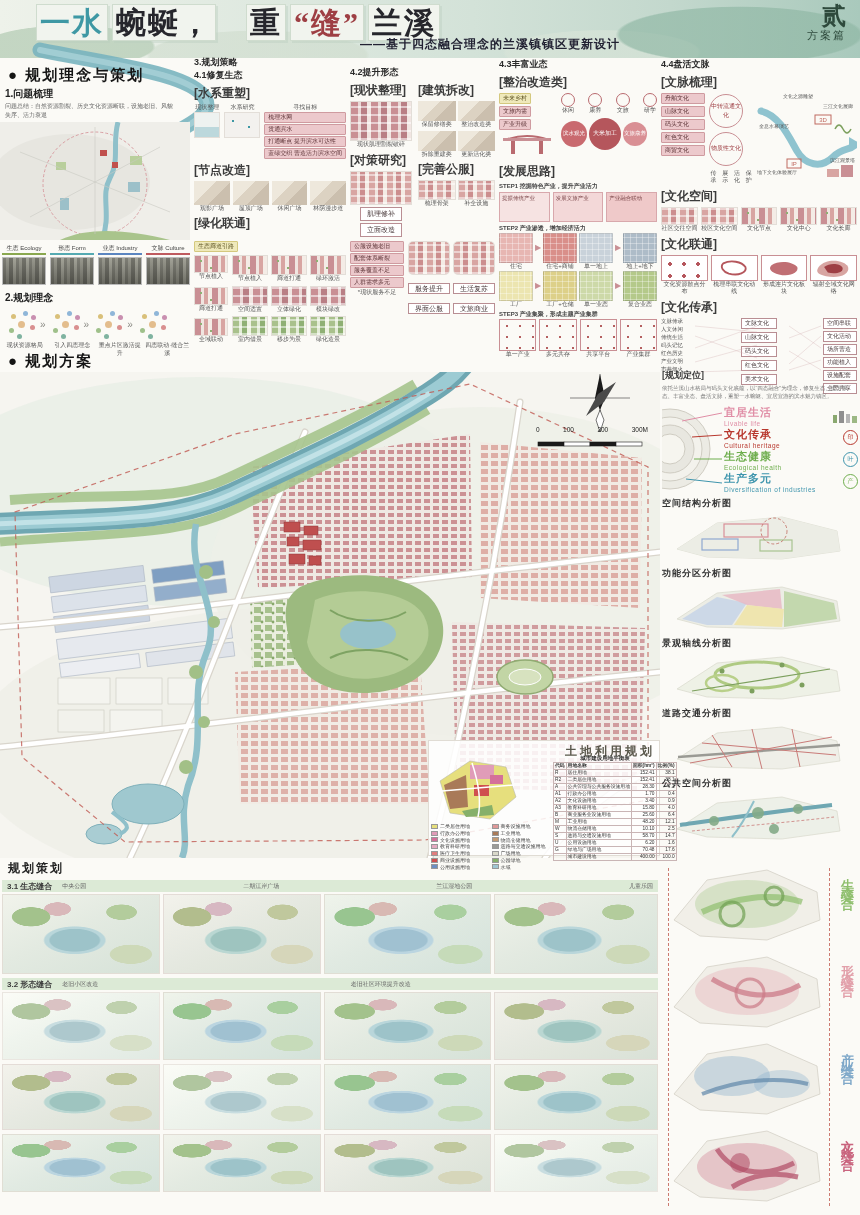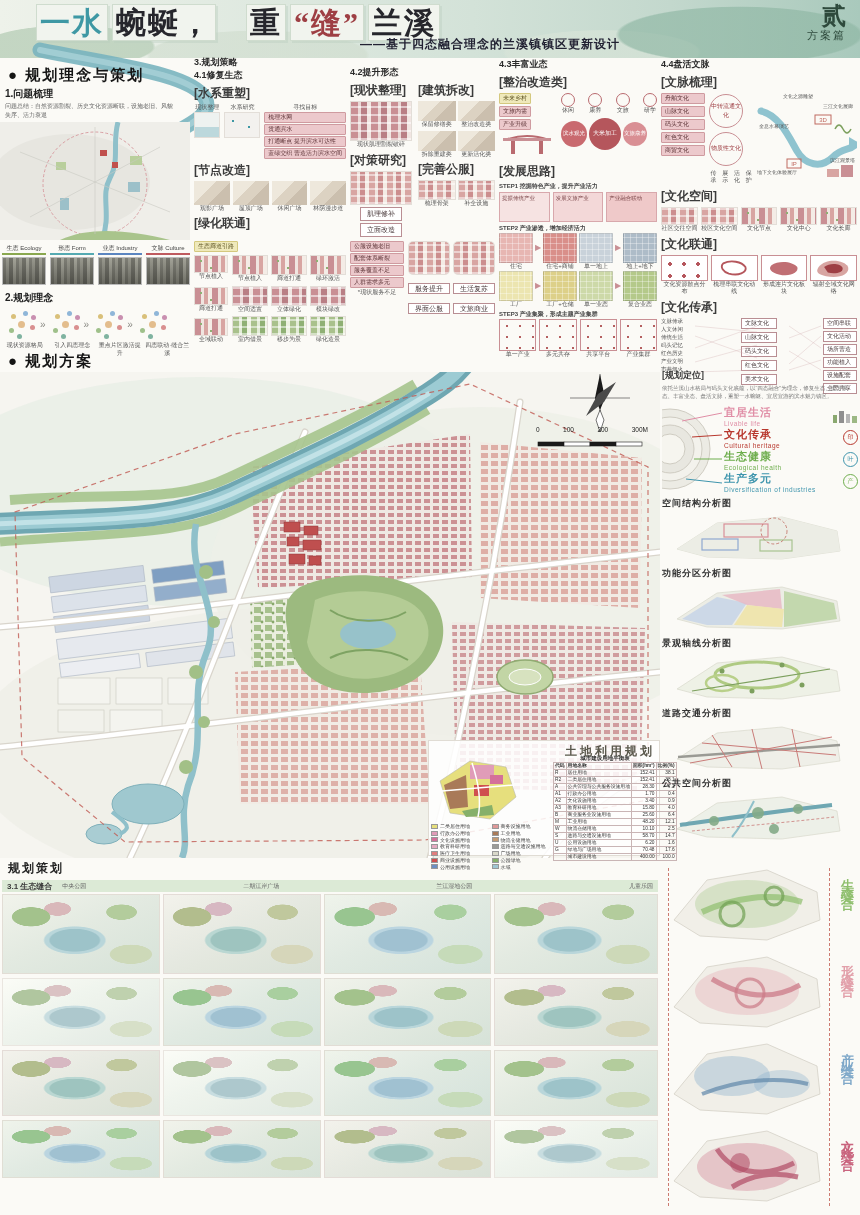--- a/index.html
+++ b/index.html
@@ -1032,20 +1032,27 @@
       <span class="sp"></span>
         <span class="rowtag">儿童乐园</span>
     </div>
     <div style="display:flex;gap:3px;margin:2px 0 4px">
       <div class="rcard" style="width:158px;height:80px"></div>
       <div class="rcard v2f" style="width:158px;height:80px"></div>
       <div class="rcard v3f" style="width:168px;height:80px"></div>
       <div class="rcard" style="width:164px;height:80px"></div>
     </div>
 
+    <div class="rowhead">
+      <span>3.2 形态缝合</span>
+        <span class="rowtag">老旧小区改造</span>
+        <span class="sp"></span>
+      <span class="rowtag">老旧社区环境提升改造</span>
+        <span class="sp"></span>
+    </div>
     <div style="display:flex;gap:3px;margin:2px 0 4px">
       <div class="rcard v4f" style="width:158px;height:68px"></div>
       <div class="rcard v3f" style="width:158px;height:68px"></div>
       <div class="rcard" style="width:168px;height:68px"></div>
       <div class="rcard v2f" style="width:164px;height:68px"></div>
     </div>
 
     <div style="display:flex;gap:3px;margin:2px 0 4px">
       <div class="rcard v2f" style="width:158px;height:66px"></div>
       <div class="rcard v4f" style="width:158px;height:66px"></div>

